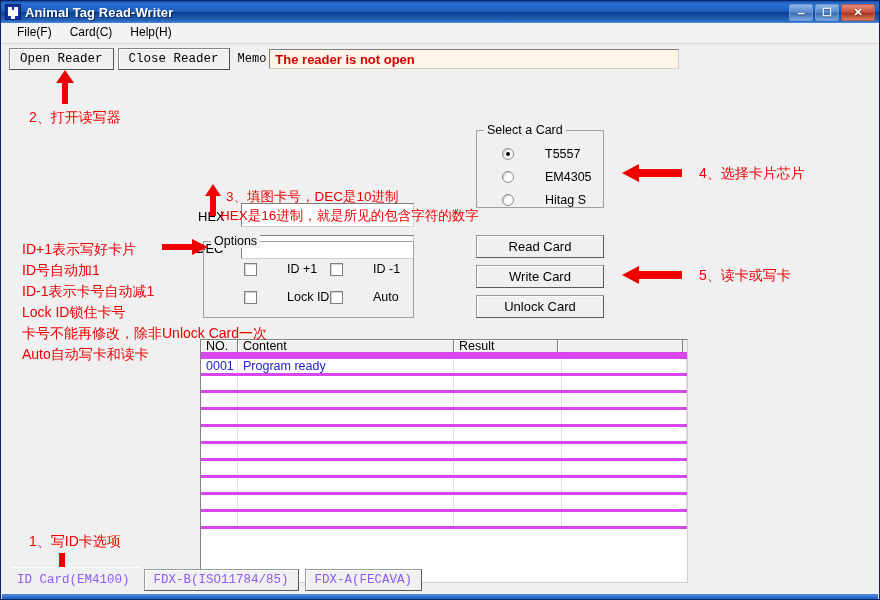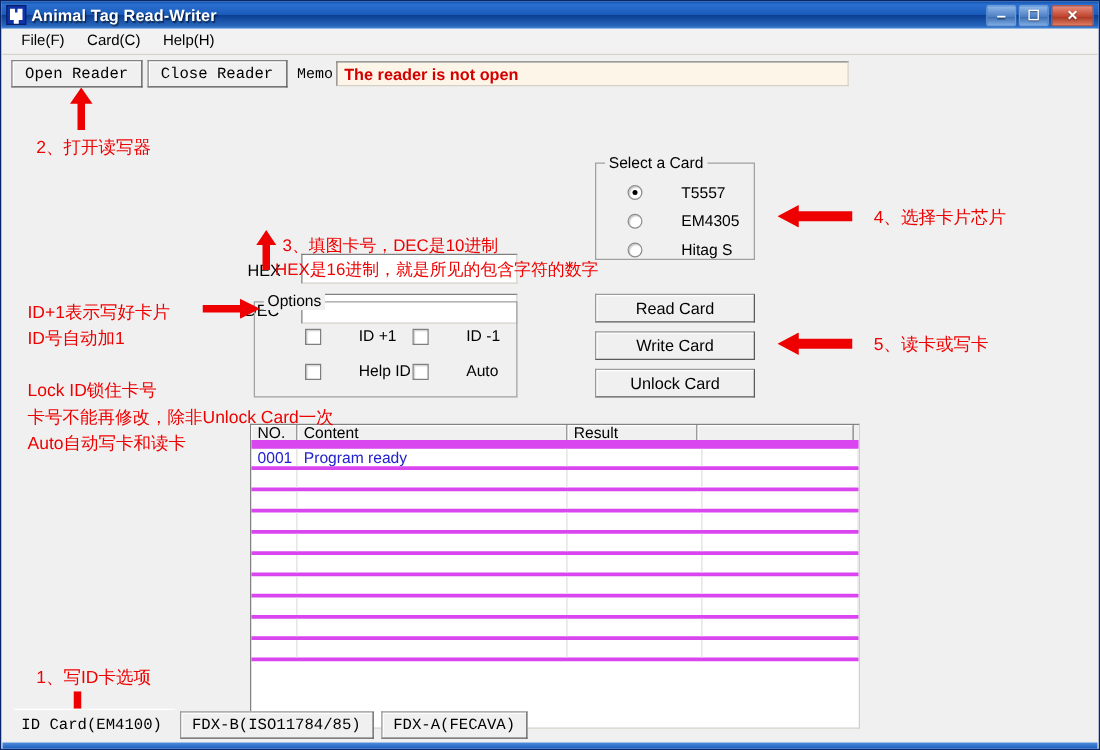--- a/index.html
+++ b/index.html
@@ -298,21 +298,21 @@
   }
   .tab {
     height: 22px;
     background: #f0f0f0;
     border: 1px solid #9a9a9a;
     border-right-color: #5a5a5a;
     border-bottom-color: #5a5a5a;
     box-shadow: inset 1px 1px 0 #ffffff;
     font-family: "Liberation Mono", monospace;
     font-size: 12.5px;
-    color: #000000;
+    color: #8b5cf6;
     display: flex; align-items: center; justify-content: center;
     padding: 0 9px;
     margin-right: 6px;
     cursor: default;
     box-sizing: border-box;
     white-space: nowrap;
     margin-top: 44px;
   }
   .tab.active {
     height: 24px;
@@ -411,21 +411,21 @@
       <div class="check-row" style="left:40px; top:20px;">
         <span class="check-mark"></span>
         <span>ID +1</span>
       </div>
       <div class="check-row" style="left:126px; top:20px;">
         <span class="check-mark"></span>
         <span>ID -1</span>
       </div>
       <div class="check-row" style="left:40px; top:48px;">
         <span class="check-mark"></span>
-        <span>Help ID</span>
+        <span>Lock ID</span>
       </div>
       <div class="check-row" style="left:126px; top:48px;">
         <span class="check-mark"></span>
         <span>Auto</span>
       </div>
     </div>
 
     <div class="push-btn" style="left:474px; top:161px; width:128px; height:23px;">Read Card</div>
     <div class="push-btn" style="left:474px; top:221px; width:128px; height:23px;">Unlock Card</div>
     <div class="push-btn" style="left:474px; top:191px; width:128px; height:23px;">Write Card</div>
@@ -513,20 +513,21 @@
     <div class="anno" style="left:27px; top:33px;">2、打开读写器</div>
 
     <svg class="arrow" style="left:201px; top:110px;" width="20" height="32" viewBox="0 0 20 32">
       <polygon points="10,0 18,12 13,12 13,32 7,32 7,12 2,12" fill="#ee0000"></polygon>
     </svg>
     <div class="anno small" style="left:224px; top:113px;">3、填图卡号，DEC是10进制</div>
     <div class="anno small" style="left:218px; top:132px;">HEX是16进制，就是所见的包含字符的数字</div>
 
     <div class="anno" style="left:20px; top:165px;">ID+1表示写好卡片</div>
     <div class="anno" style="left:20px; top:186px;">ID号自动加1</div>
+    <div class="anno" style="left:20px; top:207px;">ID-1表示卡号自动减1</div>
     <div class="anno" style="left:20px; top:228px;">Lock ID锁住卡号</div>
     <div class="anno" style="left:20px; top:249px;">卡号不能再修改，除非Unlock Card一次</div>
     <div class="anno" style="left:20px; top:270px;">Auto自动写卡和读卡</div>
 
     <svg class="arrow" style="left:160px; top:165px;" width="46" height="16" viewBox="0 0 46 16">
       <polygon points="0,5 30,5 30,0 46,8 30,16 30,11 0,11" fill="#ee0000"></polygon>
     </svg>
 
     <svg class="arrow" style="left:620px; top:90px;" width="60" height="18" viewBox="0 0 60 18">
       <polygon points="0,9 17,0 17,5 60,5 60,13 17,13 17,18" fill="#ee0000"></polygon>

